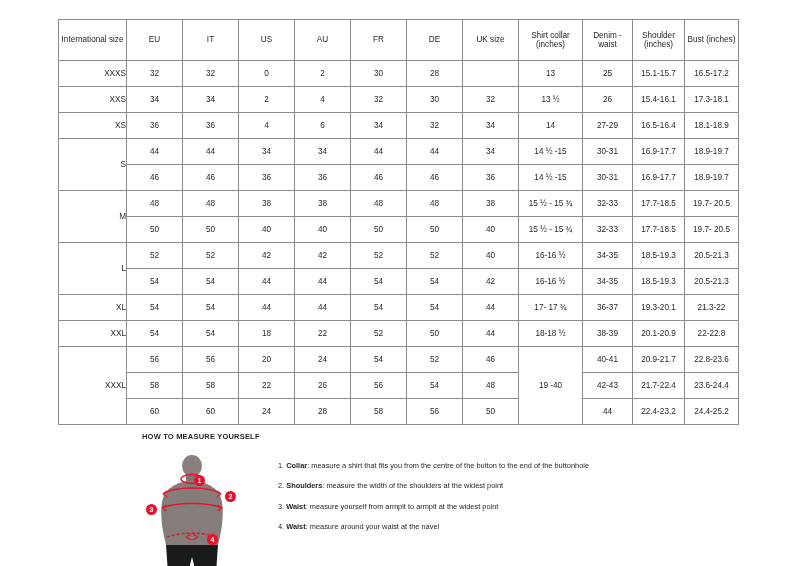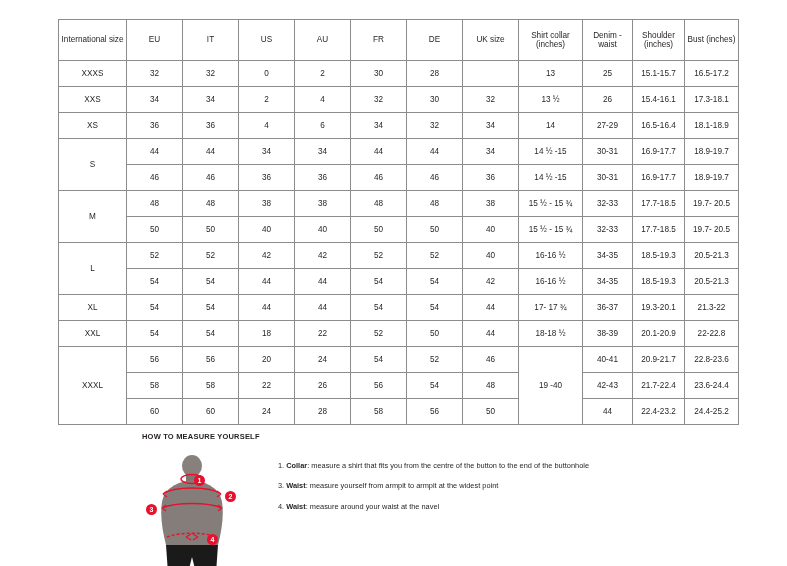--- a/index.html
+++ b/index.html
@@ -46,20 +46,21 @@
     height: 25px;
     line-height: 1.15;
   }
   table.size-table thead th {
     height: 40px;
     font-size: 8.2px;
     padding: 0 2px;
   }
   table.size-table td.rowlabel {
     font-size: 8.2px;
+    text-align: right;
   }
   
   col.c0 { width: 68px; }
   col.c1 { width: 56px; }
   col.c2 { width: 56px; }
   col.c3 { width: 56px; }
   col.c4 { width: 56px; }
   col.c5 { width: 56px; }
   col.c6 { width: 56px; }
   col.c7 { width: 56px; }
@@ -381,19 +382,20 @@
           <path d="M56 84 l-5 -3 M56 84 l-5 3" fill="none" stroke="#e8112d" stroke-width="1.2"></path>
         </svg>
         <span class="callout" style="left:52px; top:22px;">1</span>
         <span class="callout" style="left:83px; top:38px;">2</span>
         <span class="callout" style="left:4px; top:51px;">3</span>
         <span class="callout" style="left:65px; top:81px;">4</span>
       </div>
 
       <ul class="howto-list" id="howto-list">
           <li><span>1. </span><b>Collar</b><span>: measure a shirt that fits you from the centre of the button to the end of the buttonhole</span></li>
+          <li><span>2. </span><b>Shoulders</b><span>: measure the width of the shoulders at the widest point</span></li>
           <li><span>3. </span><b>Waist</b><span>: measure yourself from armpit to armpit at the widest point</span></li>
           <li><span>4. </span><b>Waist</b><span>: measure around your waist at the navel</span></li>
         </ul>
     </div>
   </div>
 
 </div>
 
 </body></html>

